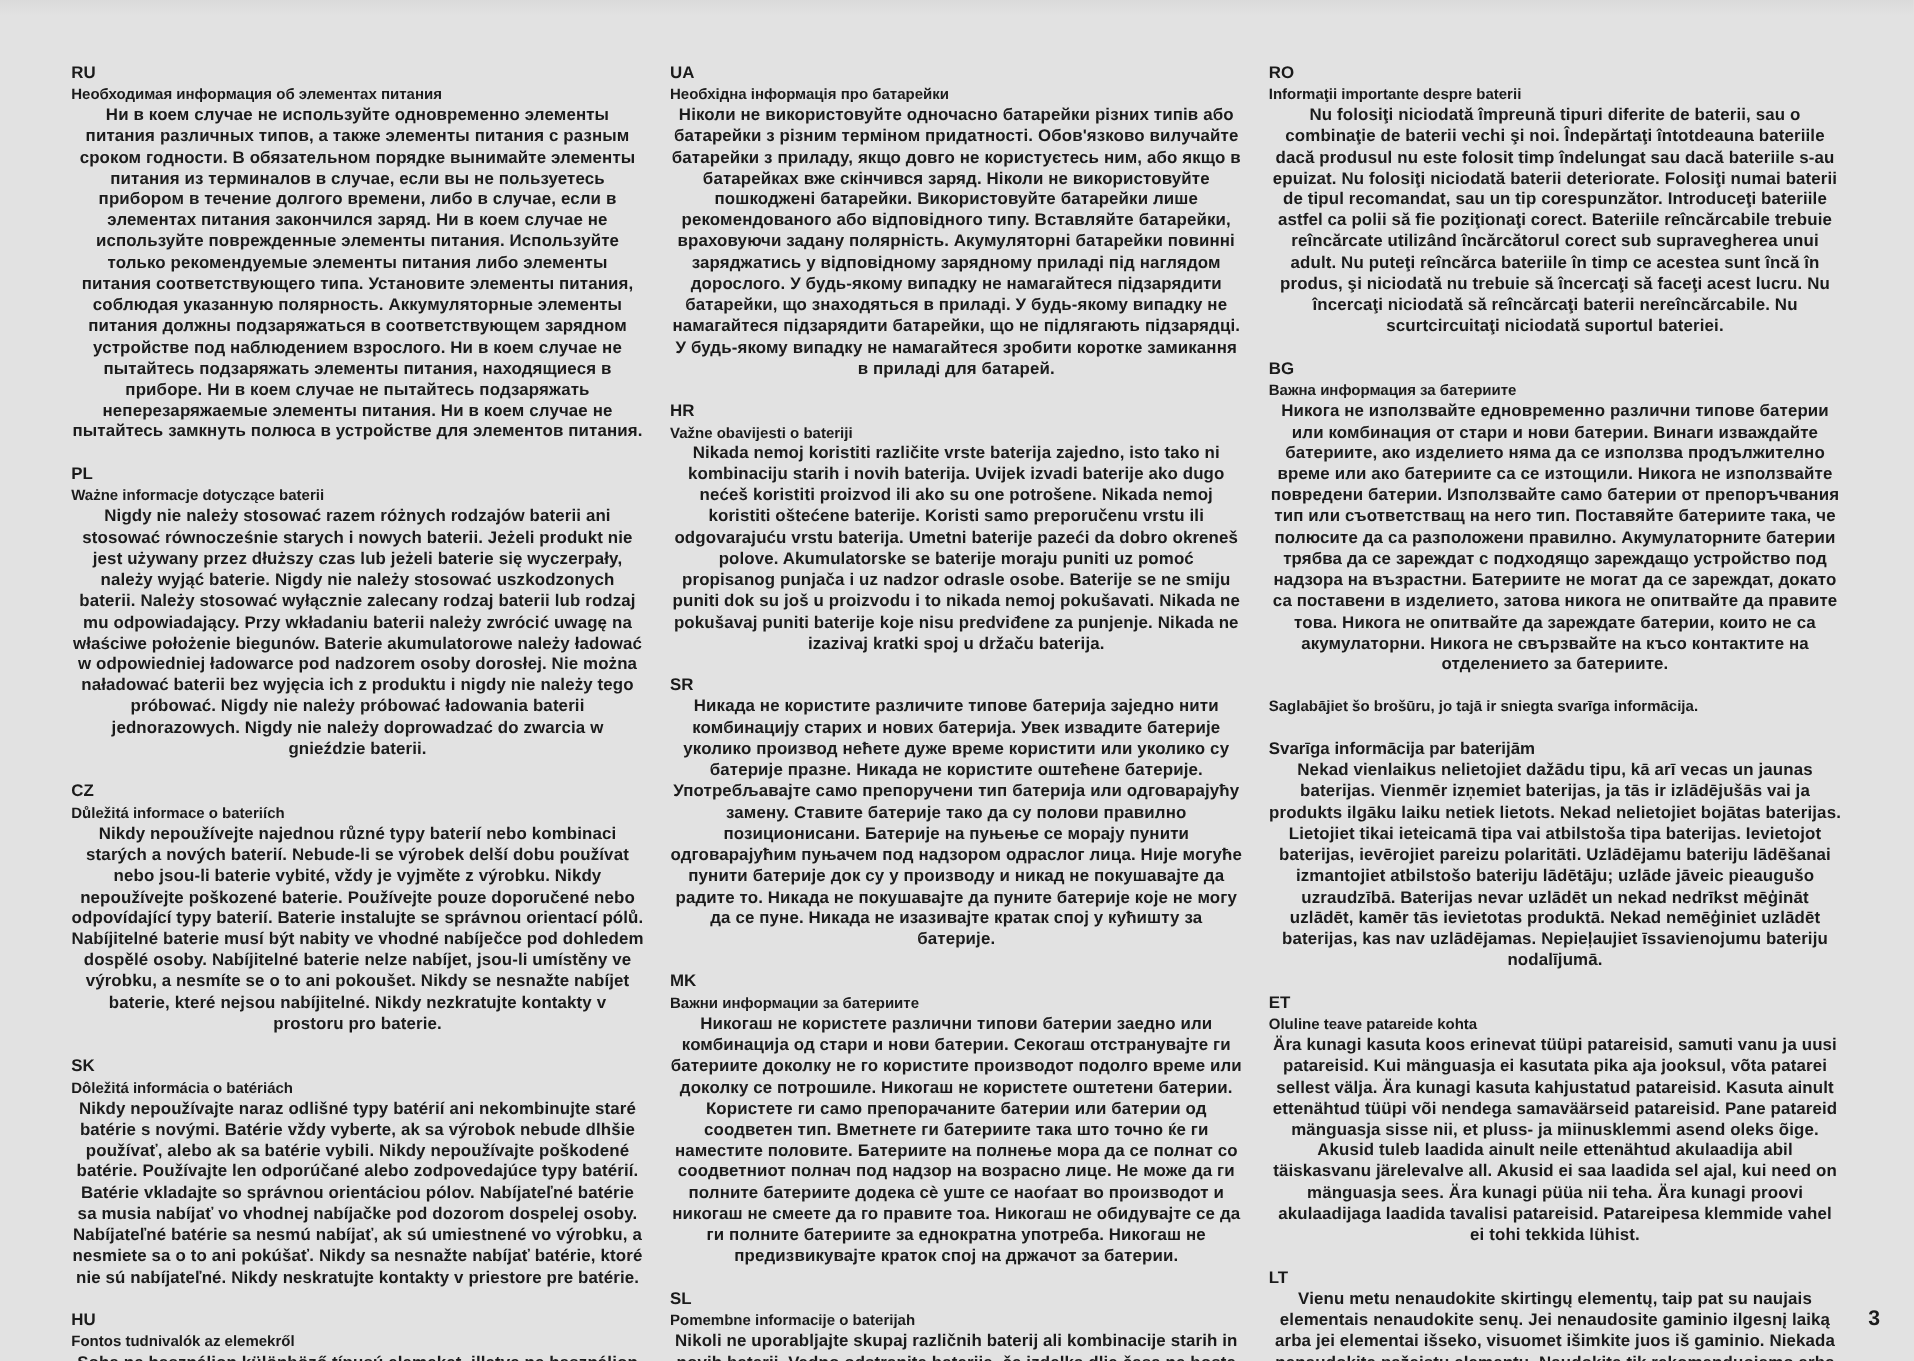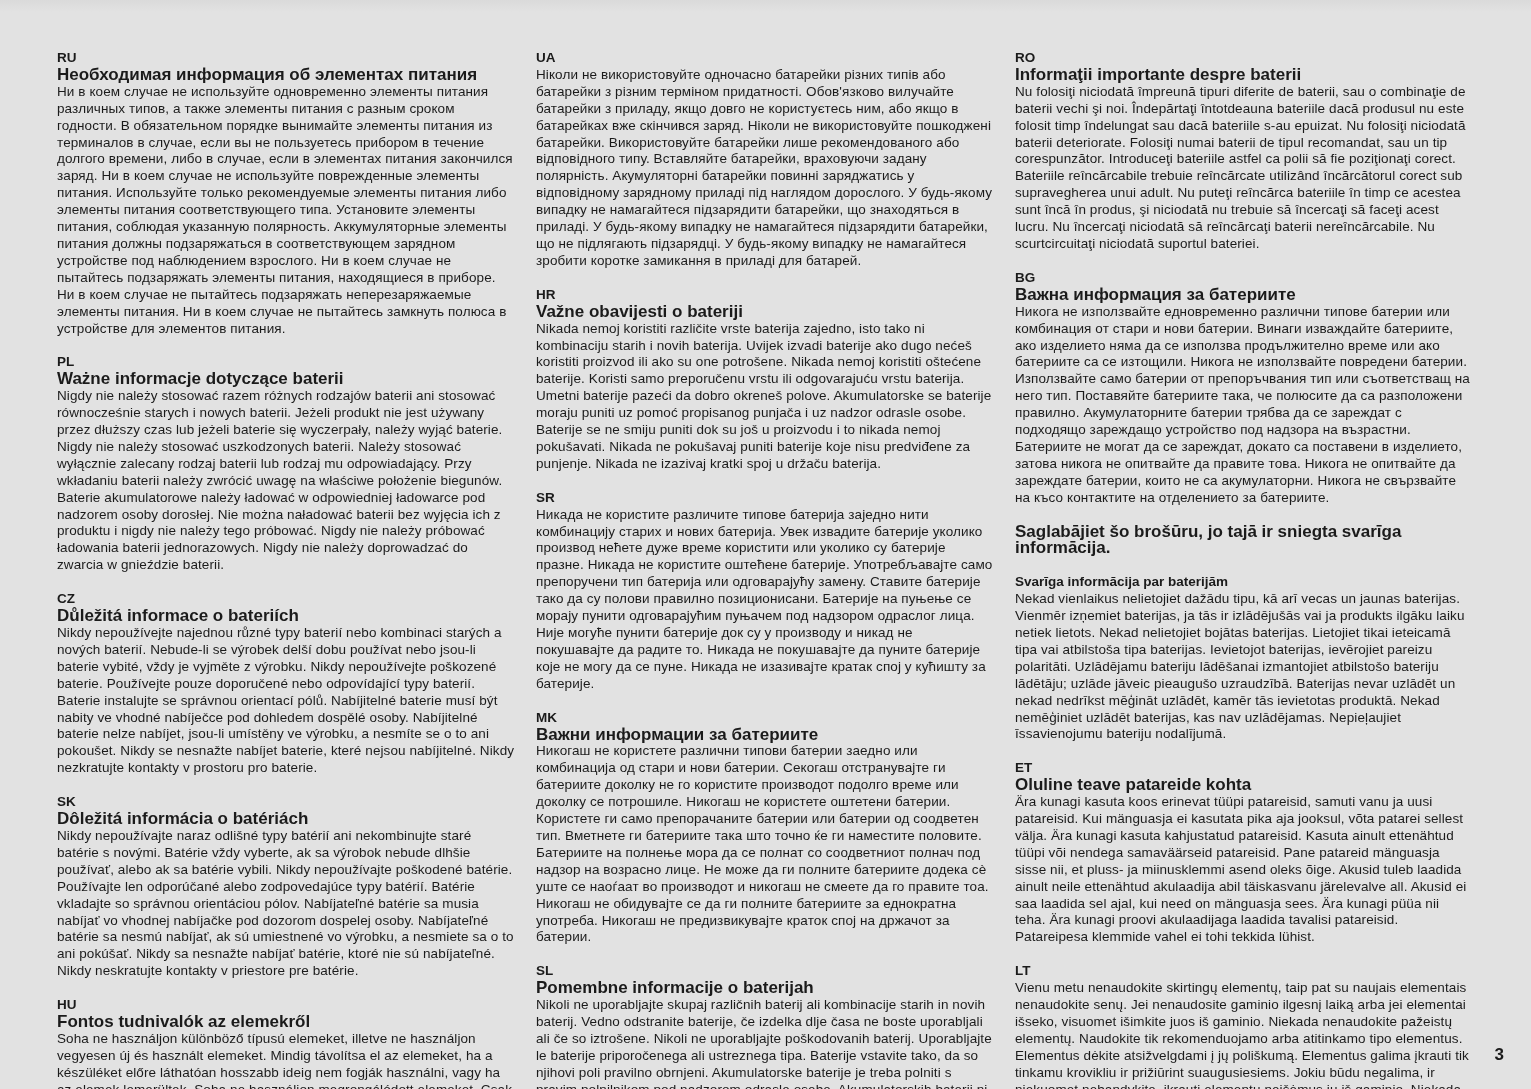--- a/index.html
+++ b/index.html
@@ -36,37 +36,38 @@
   .lang-section {
     margin: 0 0 17px 0;
   }
   .lang-code {
     font-size: 13.5px;
     line-height: 16.9px;
     font-weight: bold;
     margin: 0;
   }
   .sec-title {
-    font-size: 17px;
+    font-size: 12px;
     line-height: 16.9px;
     font-weight: bold;
     margin: 0;
   }
   .sec-subtitle {
     font-size: 13.5px;
     line-height: 16.9px;
     font-weight: bold;
     margin: 16.9px 0 0 0;
   }
   .sec-body {
     font-size: 13.5px;
     line-height: 16.9px;
-    font-weight: normal;
+    font-weight: bold;
     margin: 0;
     letter-spacing: 0.1px;
+    text-align: center;
   }
   .page-number {
     position: absolute;
     right: 27px;
     bottom: 24px;
     font-size: 17px;
     font-weight: bold;
     color: #1b1b1b;
   }
 </style>
@@ -98,20 +99,21 @@
         </section>
         <section class="lang-section">
           <div class="lang-code">HU</div>
           <div class="sec-title">Fontos tudnivalók az elemekről</div>
           <p class="sec-body">Soha ne használjon különböző típusú elemeket, illetve ne használjon vegyesen új és használt elemeket. Mindig távolítsa el az elemeket, ha a készüléket előre láthatóan hosszabb ideig nem fogják használni, vagy ha az elemek lemerültek. Soha ne használjon megrongálódott elemeket. Csak az ajánlott típusú, vagy annak megfelelő elemet használjon. Az elemeket helyesen helyezze be, a polaritásuknak megfelelően. Az akkumulátorokat csak a megfelelő akkumulátortöltővel szabad feltölteni, felnőtt felügyelete mellett. Az akkumulátorokat nem lehet feltölteni, ha azok a készülékben vannak. Ezt meg sem szabad próbálni. Soha ne próbálja meg feltölteni a nem tölthető elemeket. Soha ne hozzon létre rövidzárlatot az elemtartó kivezetésein.</p>
         </section>
       </div>
     <div class="col">
         <section class="lang-section">
           <div class="lang-code">UA</div>
+          <div class="sec-title">Необхідна інформація про батарейки</div>
           <p class="sec-body">Ніколи не використовуйте одночасно батарейки різних типів або батарейки з різним терміном придатності. Обов'язково вилучайте батарейки з приладу, якщо довго не користуєтесь ним, або якщо в батарейках вже скінчився заряд. Ніколи не використовуйте пошкоджені батарейки. Використовуйте батарейки лише рекомендованого або відповідного типу. Вставляйте батарейки, враховуючи задану полярність. Акумуляторні батарейки повинні заряджатись у відповідному зарядному приладі під наглядом дорослого. У будь-якому випадку не намагайтеся підзарядити батарейки, що знаходяться в приладі. У будь-якому випадку не намагайтеся підзарядити батарейки, що не підлягають підзарядці. У будь-якому випадку не намагайтеся зробити коротке замикання в приладі для батарей.</p>
         </section>
         <section class="lang-section">
           <div class="lang-code">HR</div>
           <div class="sec-title">Važne obavijesti o bateriji</div>
           <p class="sec-body">Nikada nemoj koristiti različite vrste baterija zajedno, isto tako ni kombinaciju starih i novih baterija. Uvijek izvadi baterije ako dugo nećeš koristiti proizvod ili ako su one potrošene. Nikada nemoj koristiti oštećene baterije. Koristi samo preporučenu vrstu ili odgovarajuću vrstu baterija. Umetni baterije pazeći da dobro okreneš polove. Akumulatorske se baterije moraju puniti uz pomoć propisanog punjača i uz nadzor odrasle osobe. Baterije se ne smiju puniti dok su još u proizvodu i to nikada nemoj pokušavati. Nikada ne pokušavaj puniti baterije koje nisu predviđene za punjenje. Nikada ne izazivaj kratki spoj u držaču baterija.</p>
         </section>
         <section class="lang-section">
           <div class="lang-code">SR</div>
           <p class="sec-body">Никада не користите различите типове батерија заједно нити комбинацију старих и нових батерија. Увек извадите батерије уколико производ нећете дуже време користити или уколико су батерије празне. Никада не користите оштећене батерије. Употребљавајте само препоручени тип батерија или одговарајућу замену. Ставите батерије тако да су полови правилно позиционисани. Батерије на пуњење се морају пунити одговарајућим пуњачем под надзором одраслог лица. Није могуће пунити батерије док су у производу и никад не покушавајте да радите то. Никада не покушавајте да пуните батерије које не могу да се пуне. Никада не изазивајте кратак спој у кућишту за батерије.</p>

